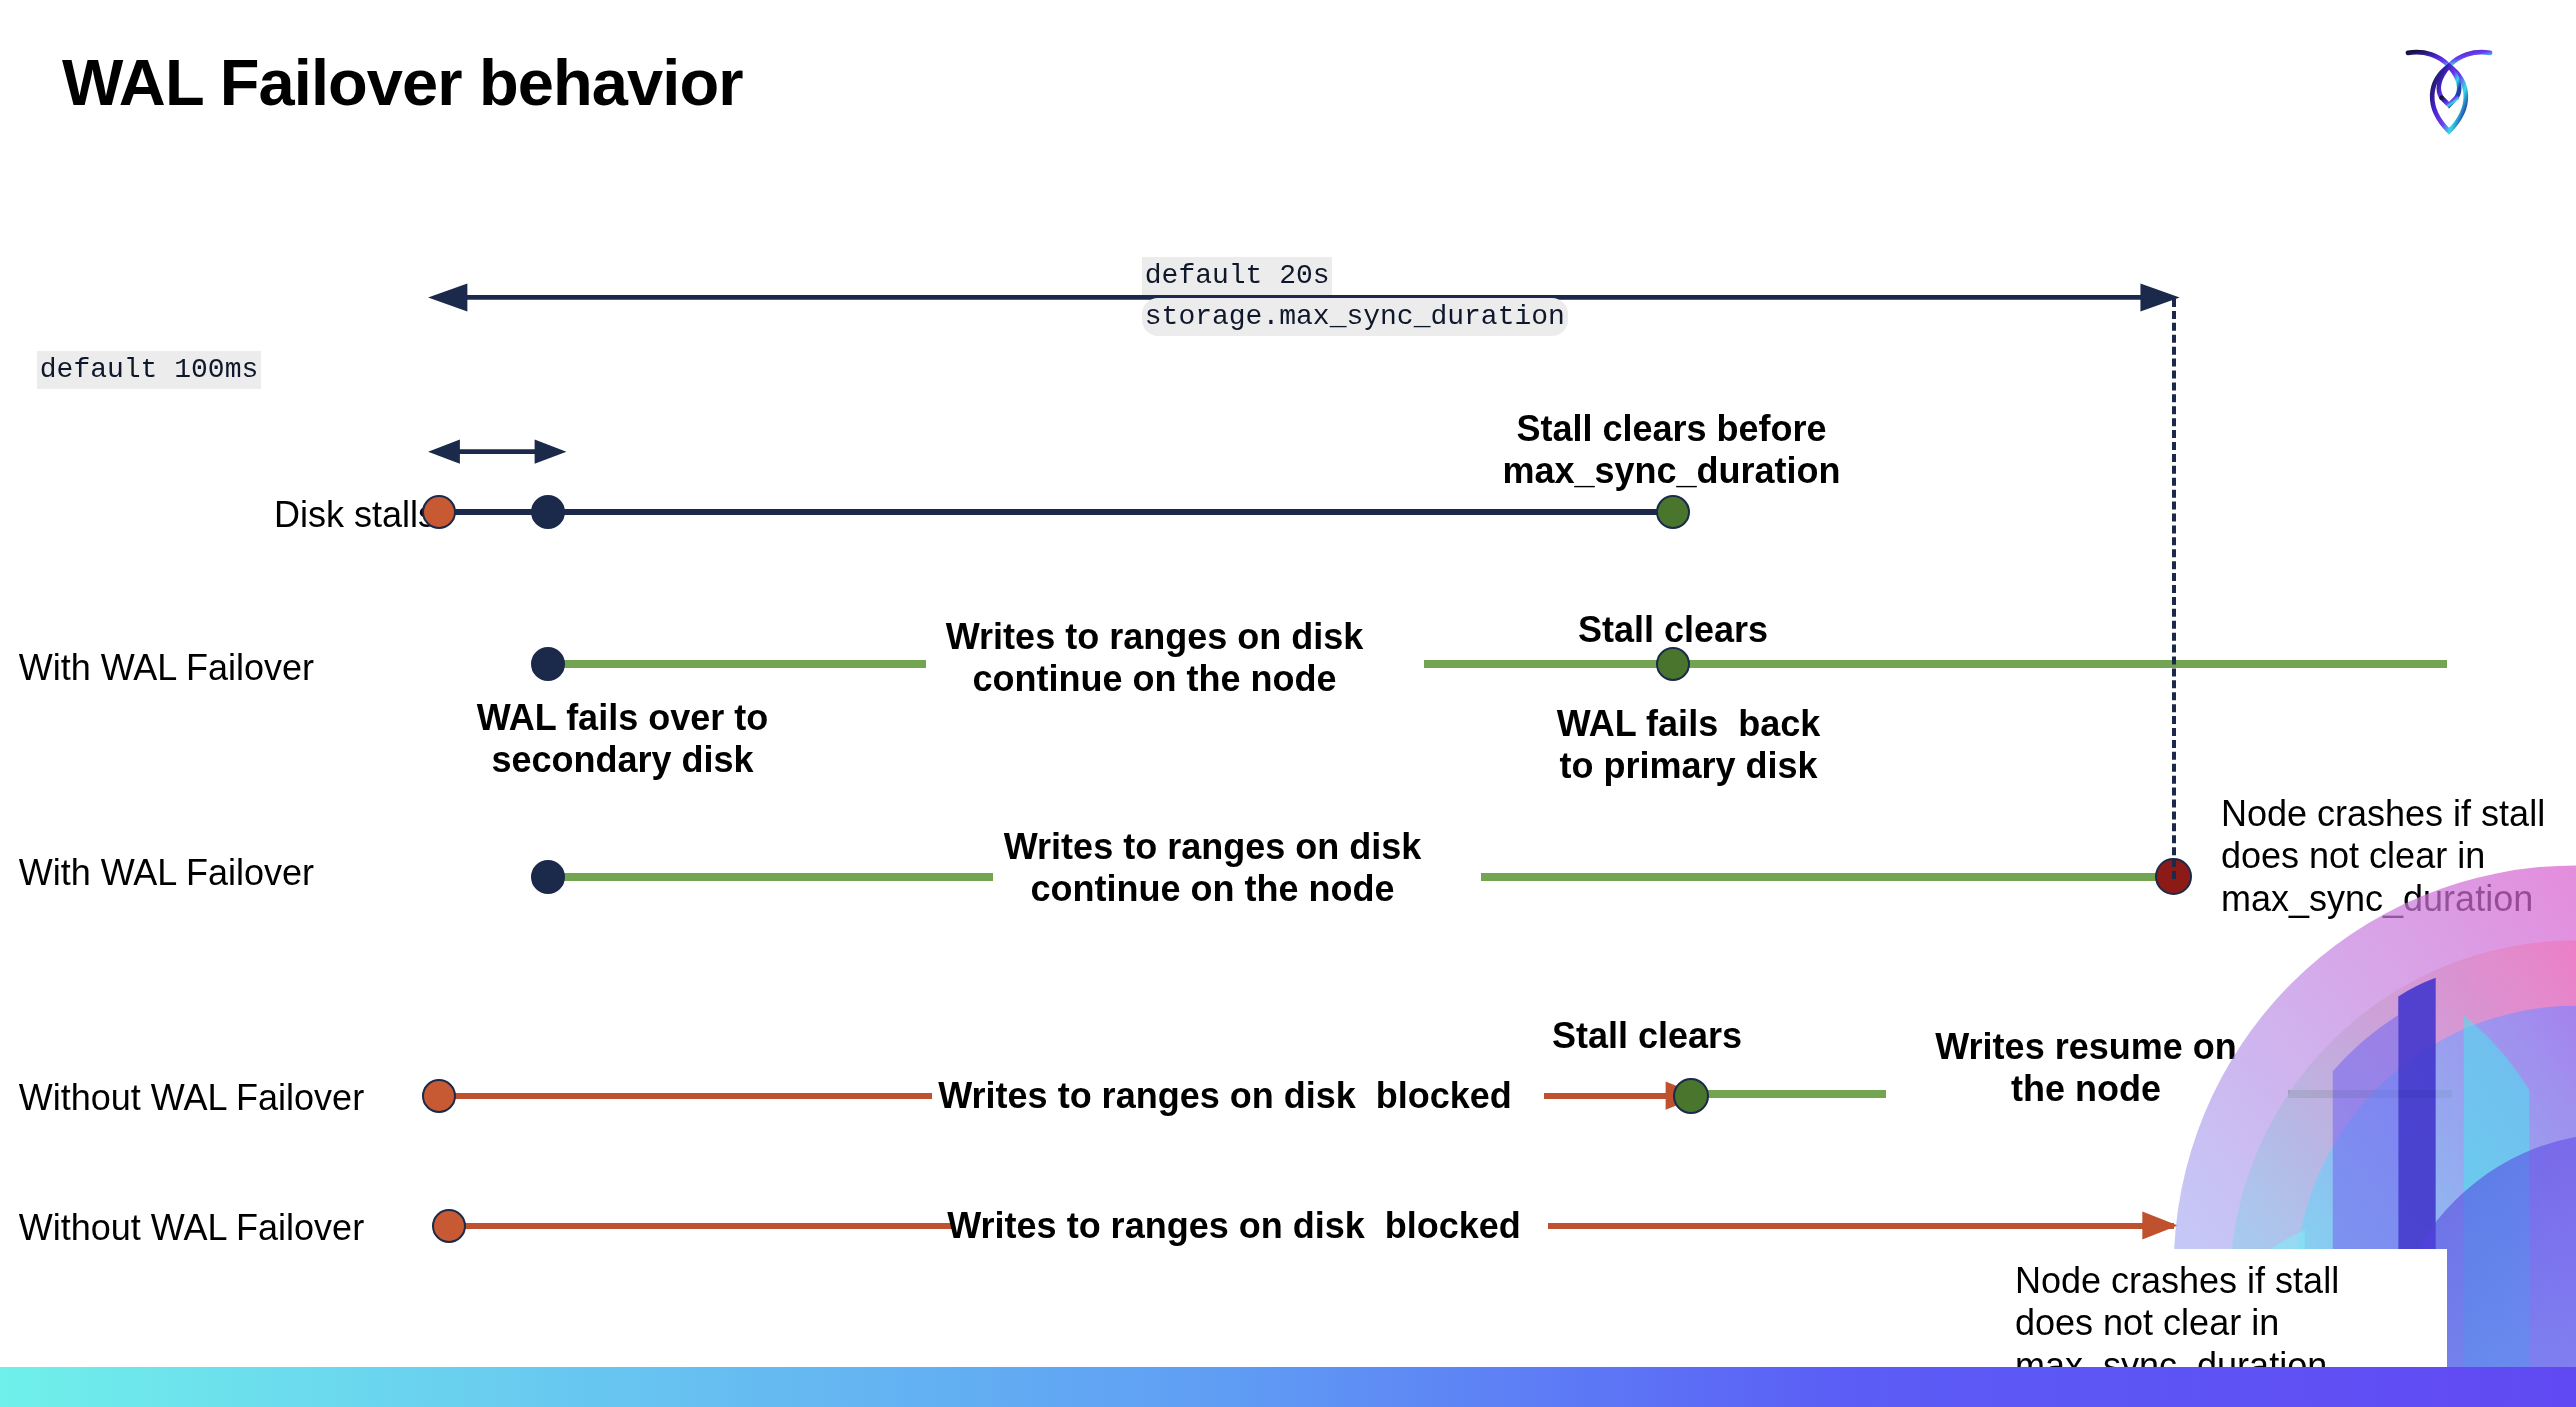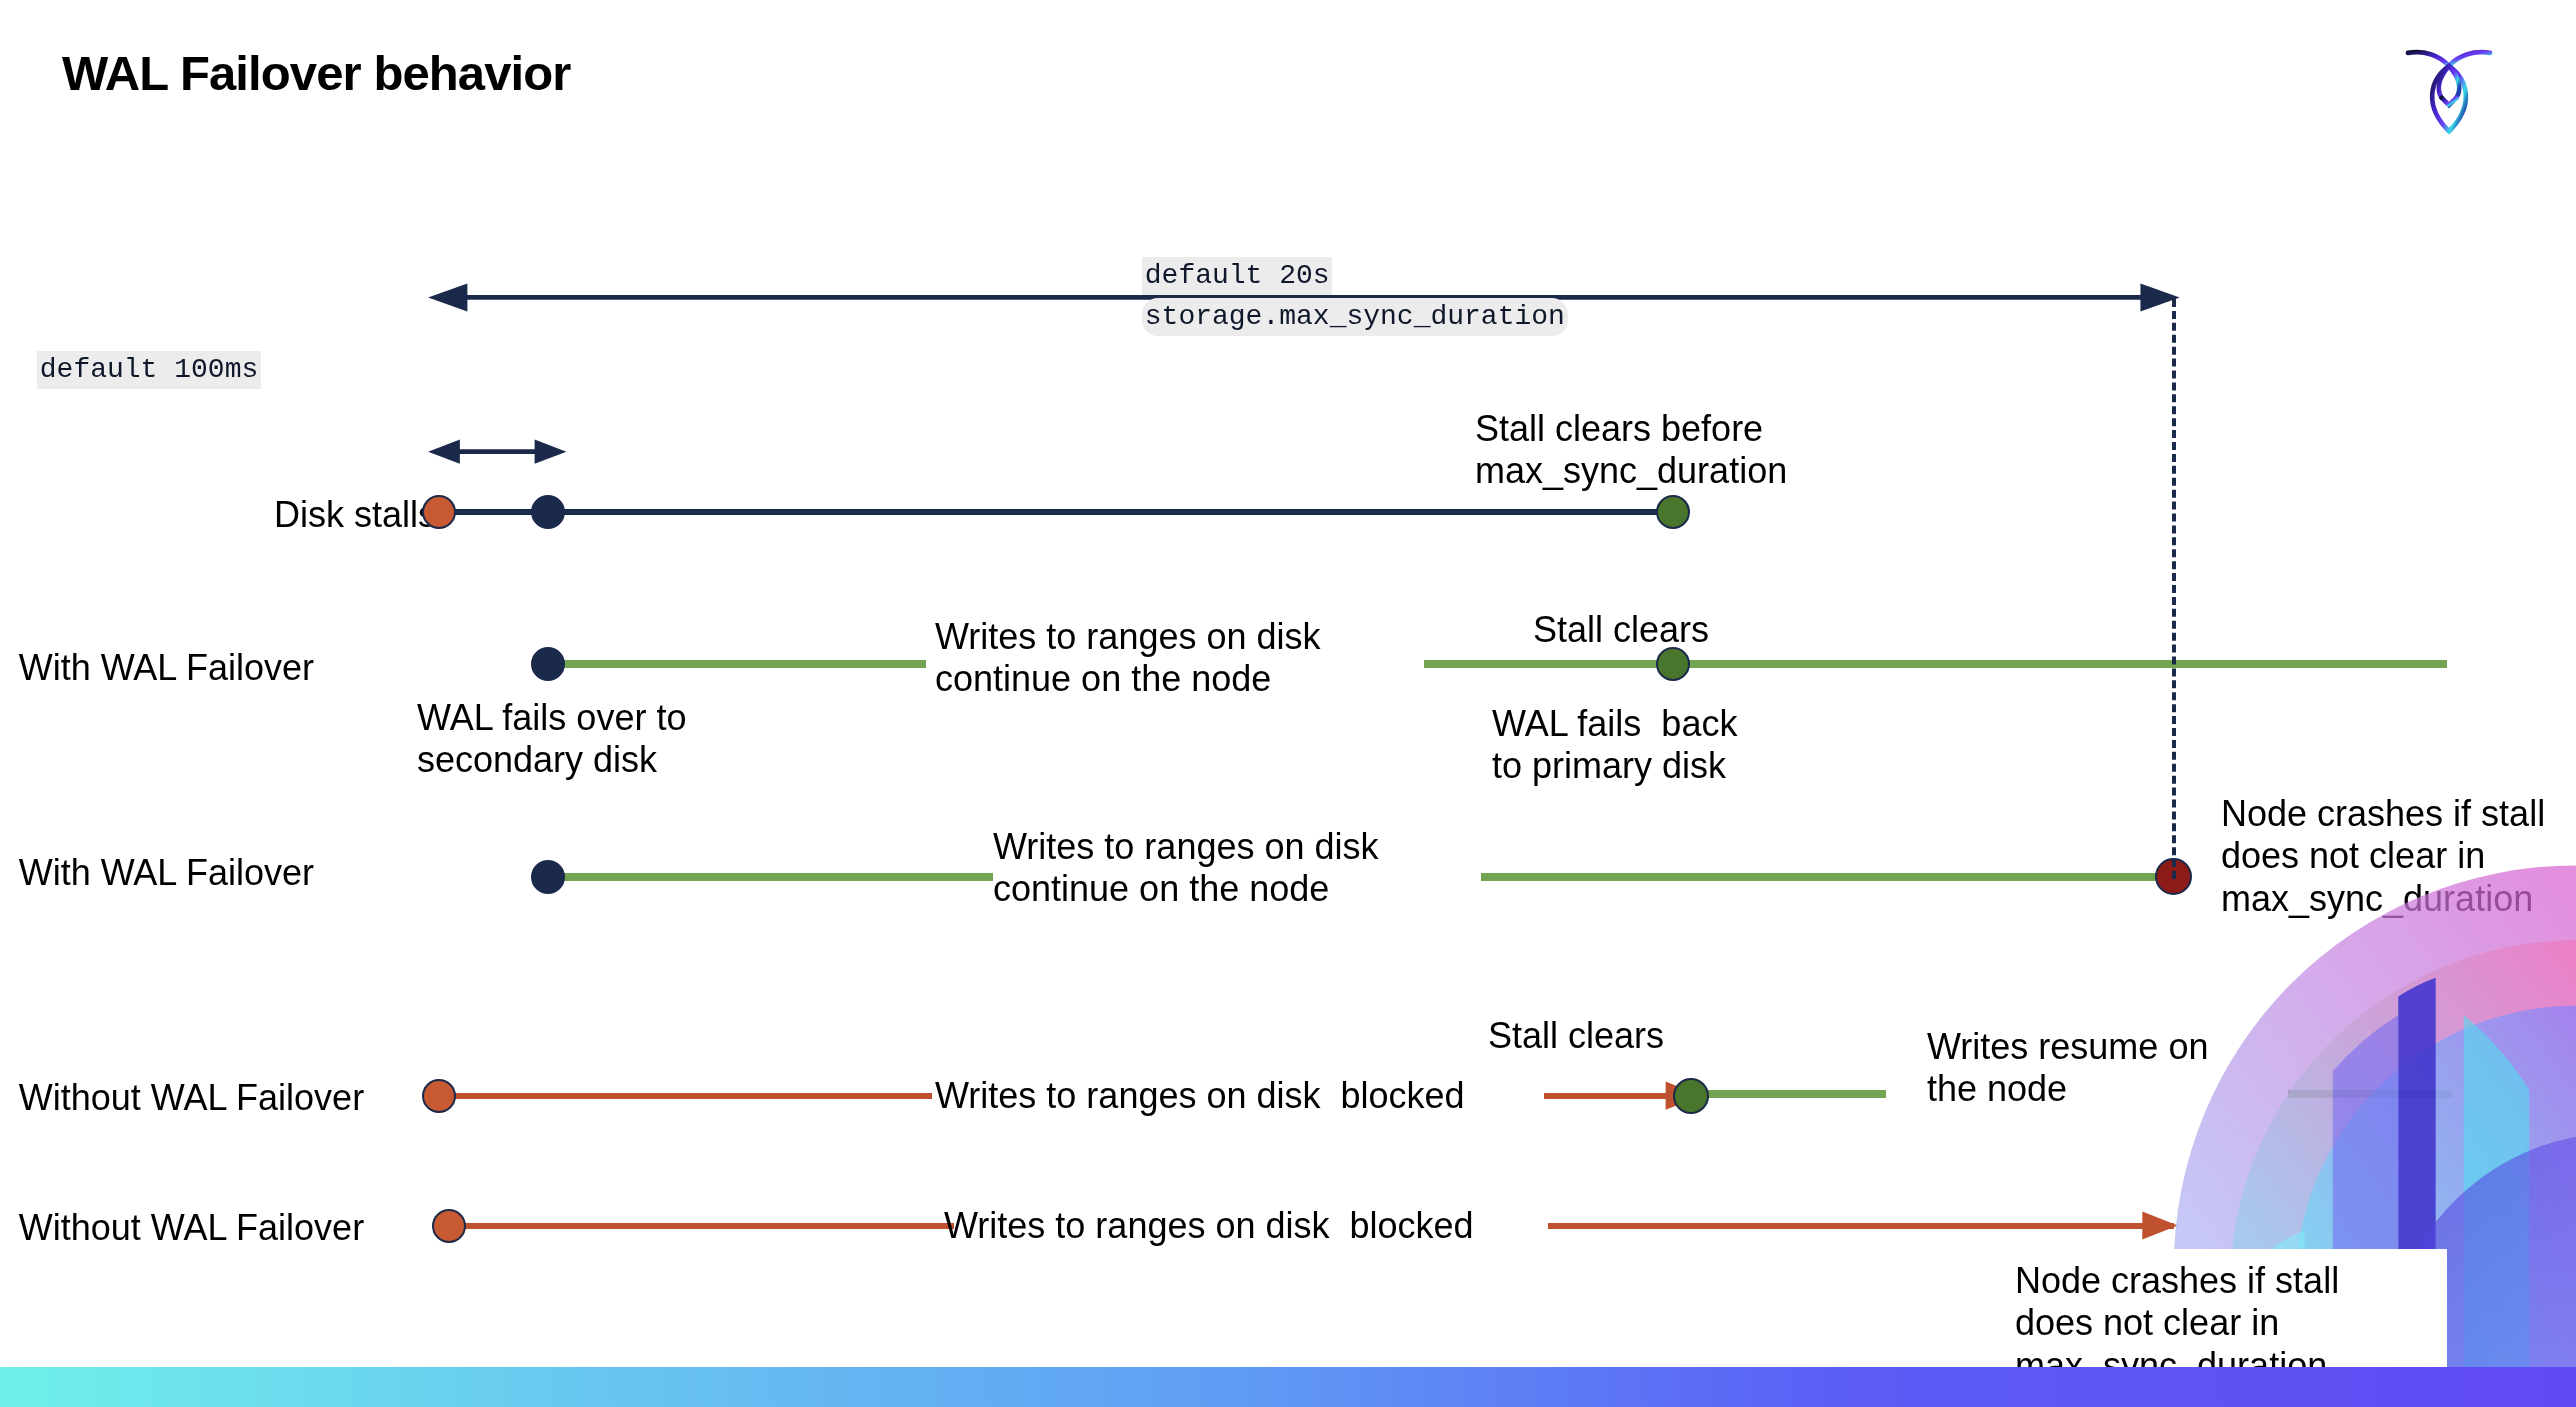--- a/index.html
+++ b/index.html
@@ -8,21 +8,21 @@
     background:#ffffff;
     font-family:"Liberation Sans", sans-serif;
     overflow:hidden;
     position:relative;
   }
   .stage{position:absolute;left:0;top:0;width:2576px;height:1408px;overflow:hidden;}
 
   
   .title{
     position:absolute;left:62px;top:47px;
-    font-size:49px;font-weight:bold;color:#000000;
+    font-size:65px;font-weight:bold;color:#000000;
     letter-spacing:-0.9px;line-height:1.1;
     white-space:nowrap;
     text-align:right;
   }
 
   
   .logo{position:absolute;left:2393px;top:32px;width:112px;height:122px;}
 
   
   .mono{
@@ -35,21 +35,21 @@
     padding:0.9px 2.8px;
   }
 
   
   .lbl{
     position:absolute;
     font-size:36px;color:#000000;
     line-height:1.18;
     white-space:pre;
   }
-  .lbl.ctr{text-align:left;}
+  .lbl.ctr{text-align:center;font-weight:bold;}
   .lbl.lft{text-align:left;}
 
   
   .seg{position:absolute;height:6.5px;border-radius:0;}
   .seg.navy{background:#1b2a4a;height:5.6px;}
   .seg.green{background:#72a451;height:8.4px;}
   .seg.red{background:#c0512f;height:5.6px;}
 
   
   .dot{

